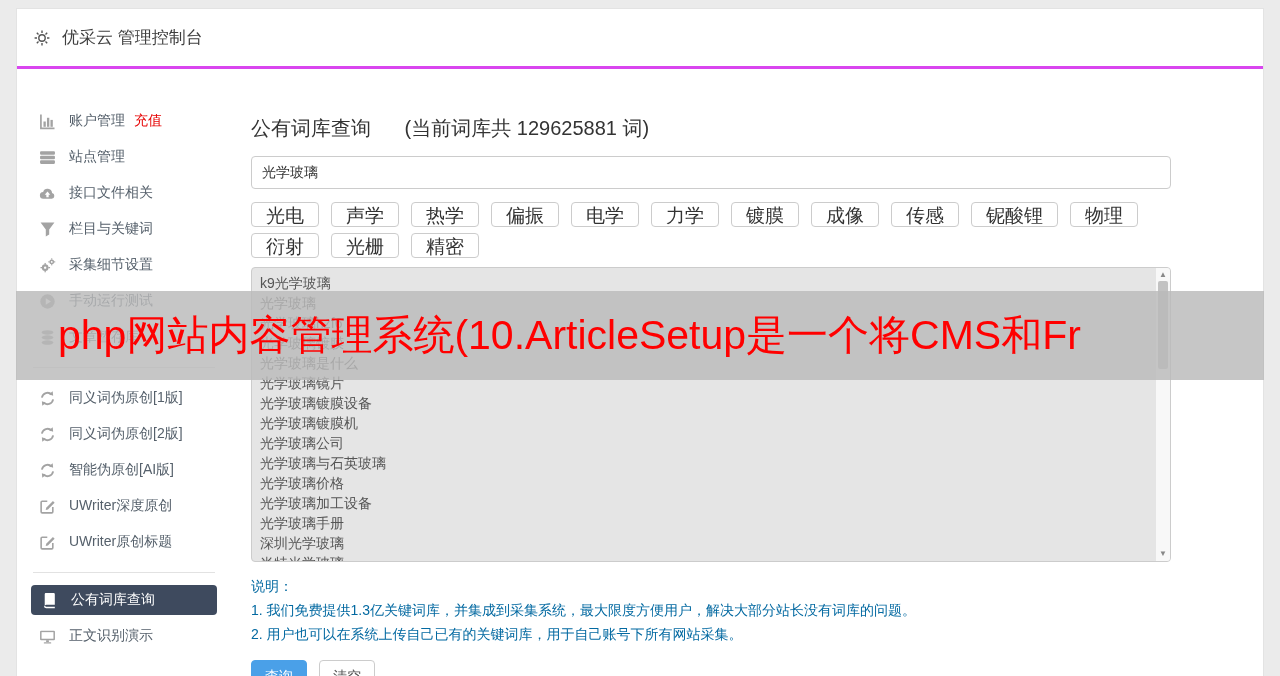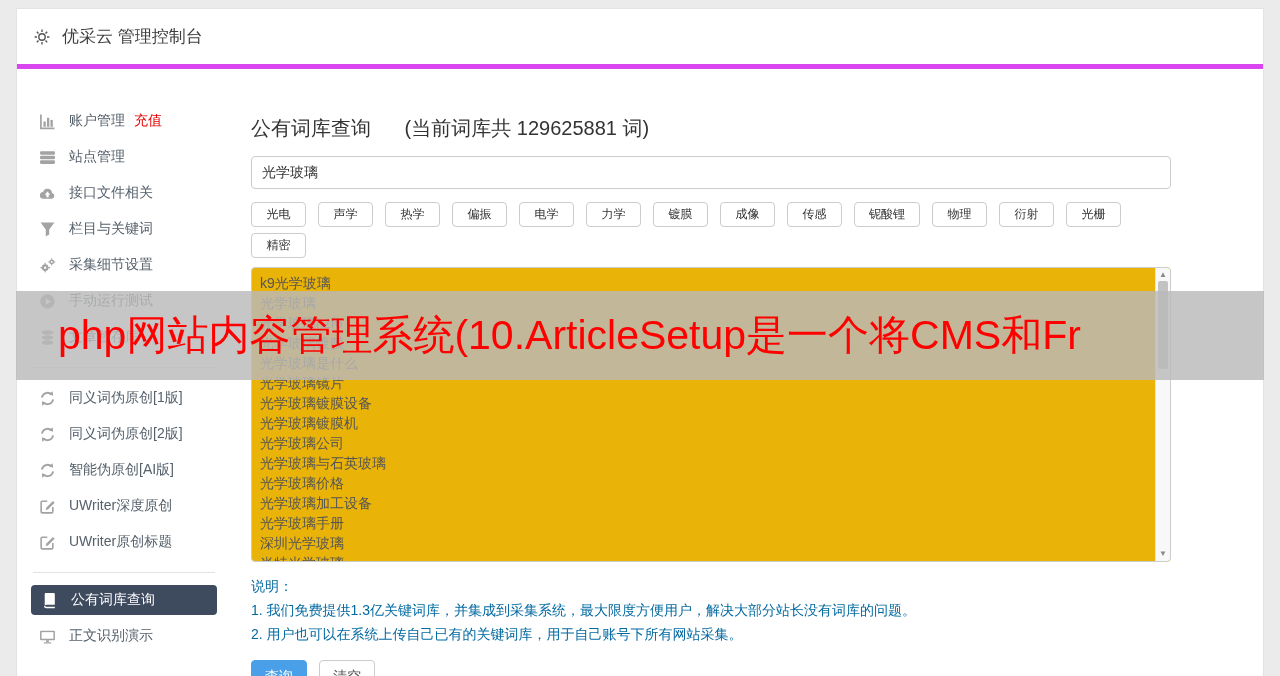--- a/index.html
+++ b/index.html
@@ -8,21 +8,21 @@
     width:1280px; height:676px; overflow:hidden; position:relative;
     background:#ebebeb;
     font-family:"Liberation Sans","DejaVu Sans",sans-serif;
   }
   .card {
     position:absolute; left:16px; top:8px; width:1248px; height:668px;
     background:#fff; border:1px solid #e3e3e3; border-bottom:none;
   }
   
   .app-header {
-    height:60px; border-bottom:5px solid #d946ef;
+    height:60px; border-bottom:3px solid #d946ef;
     display:flex; align-items:center; gap:10px; padding-left:15px;
   }
   .app-header .title { font-size:17px; color:#3f3f3f; }
   .app-header .gear { width:20px; height:20px; }
 
   
   .sidebar { position:absolute; left:0; top:86px; width:222px; }
   ul.menu { list-style:none; margin:0; padding:8px 0 0 14px; }
   ul.menu.second { padding-top:0; }
   .menu li {
@@ -42,26 +42,26 @@
   .page-title-row { margin-top:20px; font-size:20px; color:#333; }
   .page-title-row .sub { margin-left:28px; }
   .search-input {
     margin-top:14px; width:920px; height:33px; border:1px solid #ccc; border-radius:4px;
     padding:0 10px; font-size:14px; color:#333; outline:none;
     font-family:"Liberation Sans","DejaVu Sans",sans-serif;
   }
   .tags { margin-top:13px; display:flex; flex-wrap:wrap; gap:6px 12px; width:920px; }
   .tag {
     height:25px; min-width:55px; padding:0 14px; border:1px solid #ccc; border-radius:4px;
-    background:#fff; font-size:12px; color:#333; cursor:pointer;
+    background:#fff; font-size:19px; color:#333; cursor:pointer;
     font-family:"Liberation Sans","DejaVu Sans",sans-serif;
   }
   .listbox {
     margin-top:9px; position:relative; width:920px; height:295px;
-    border:1px solid #ccc; border-radius:4px; overflow:hidden; background:#eab308;
+    border:1px solid #ccc; border-radius:4px; overflow:hidden; background:#e5e5e5;
   }
   .rows { padding:5px 24px 0 8px; font-size:14px; color:#555; line-height:20px; }
   .rows .row { white-space:nowrap; cursor:default; }
   .sb { position:absolute; top:0; right:0; bottom:0; width:15px; background:#f8f8f8; border-left:1px solid #e5e5e5; }
   .sb .arr { position:absolute; left:0; width:14px; height:14px; color:#888; font-size:8px; line-height:14px; text-align:center; cursor:pointer; }
   .sb .arr.dn { bottom:0; }
   .sb .thumb { position:absolute; left:2px; top:13px; width:10px; height:88px; background:#c2c2c2; border-radius:2px; cursor:pointer; }
 
   .notes { margin-top:12px; font-size:14px; color:#0369a1; line-height:24px; }
   .actions { margin-top:14px; display:flex; gap:12px; }

